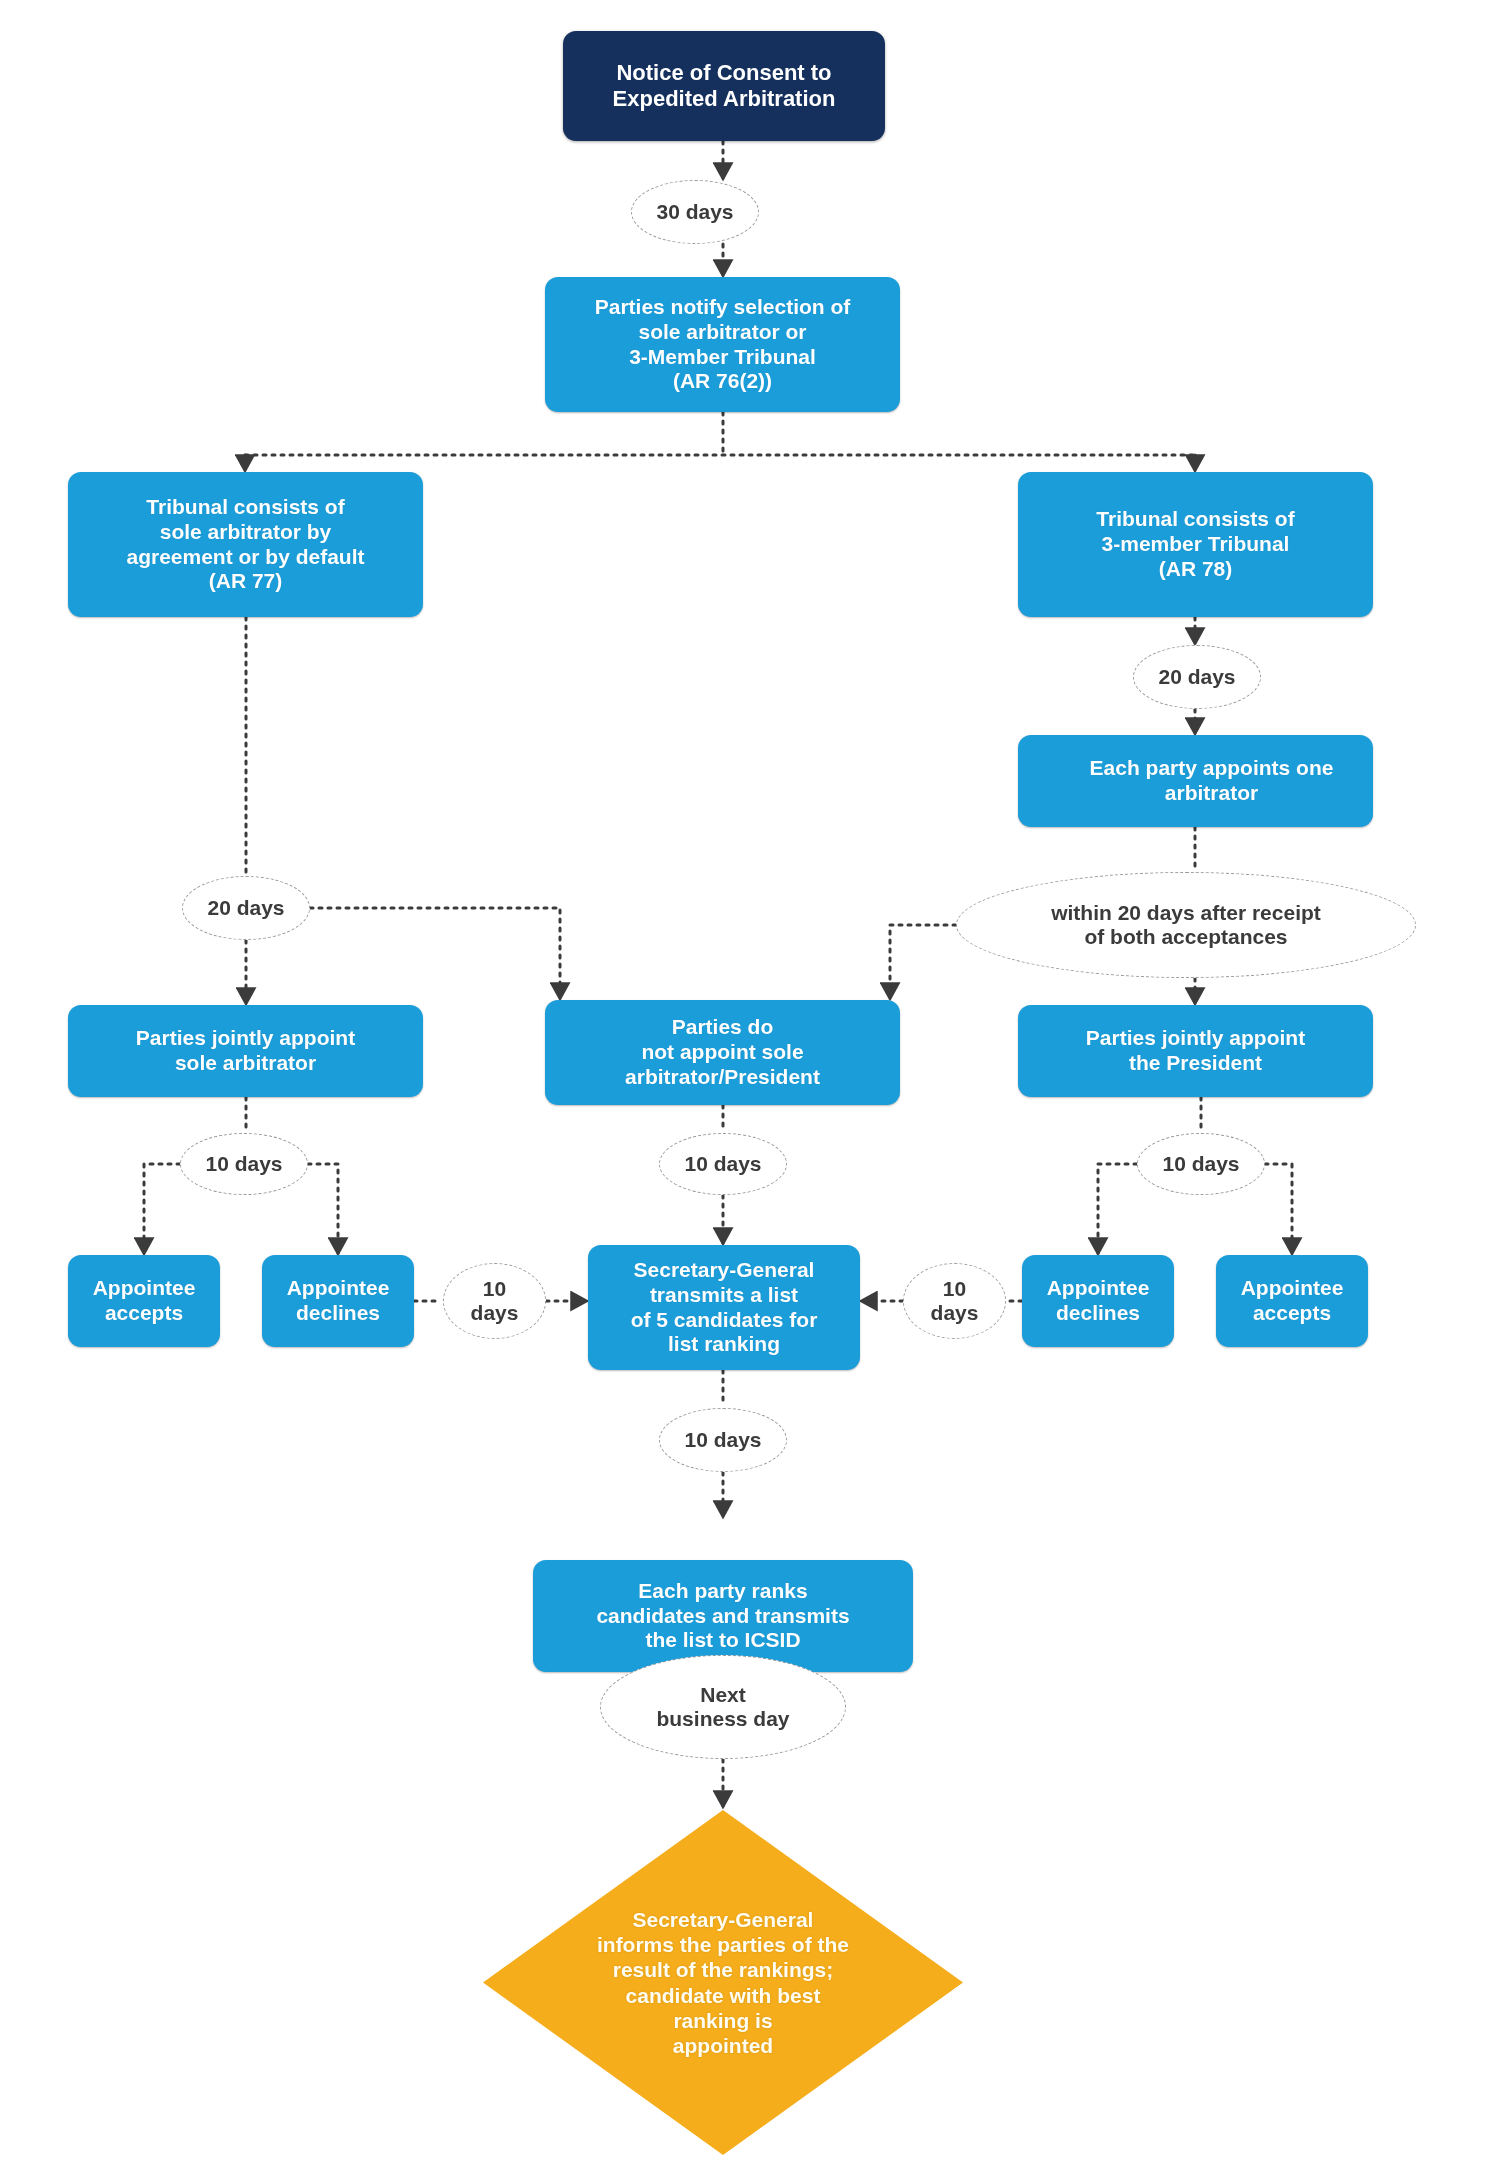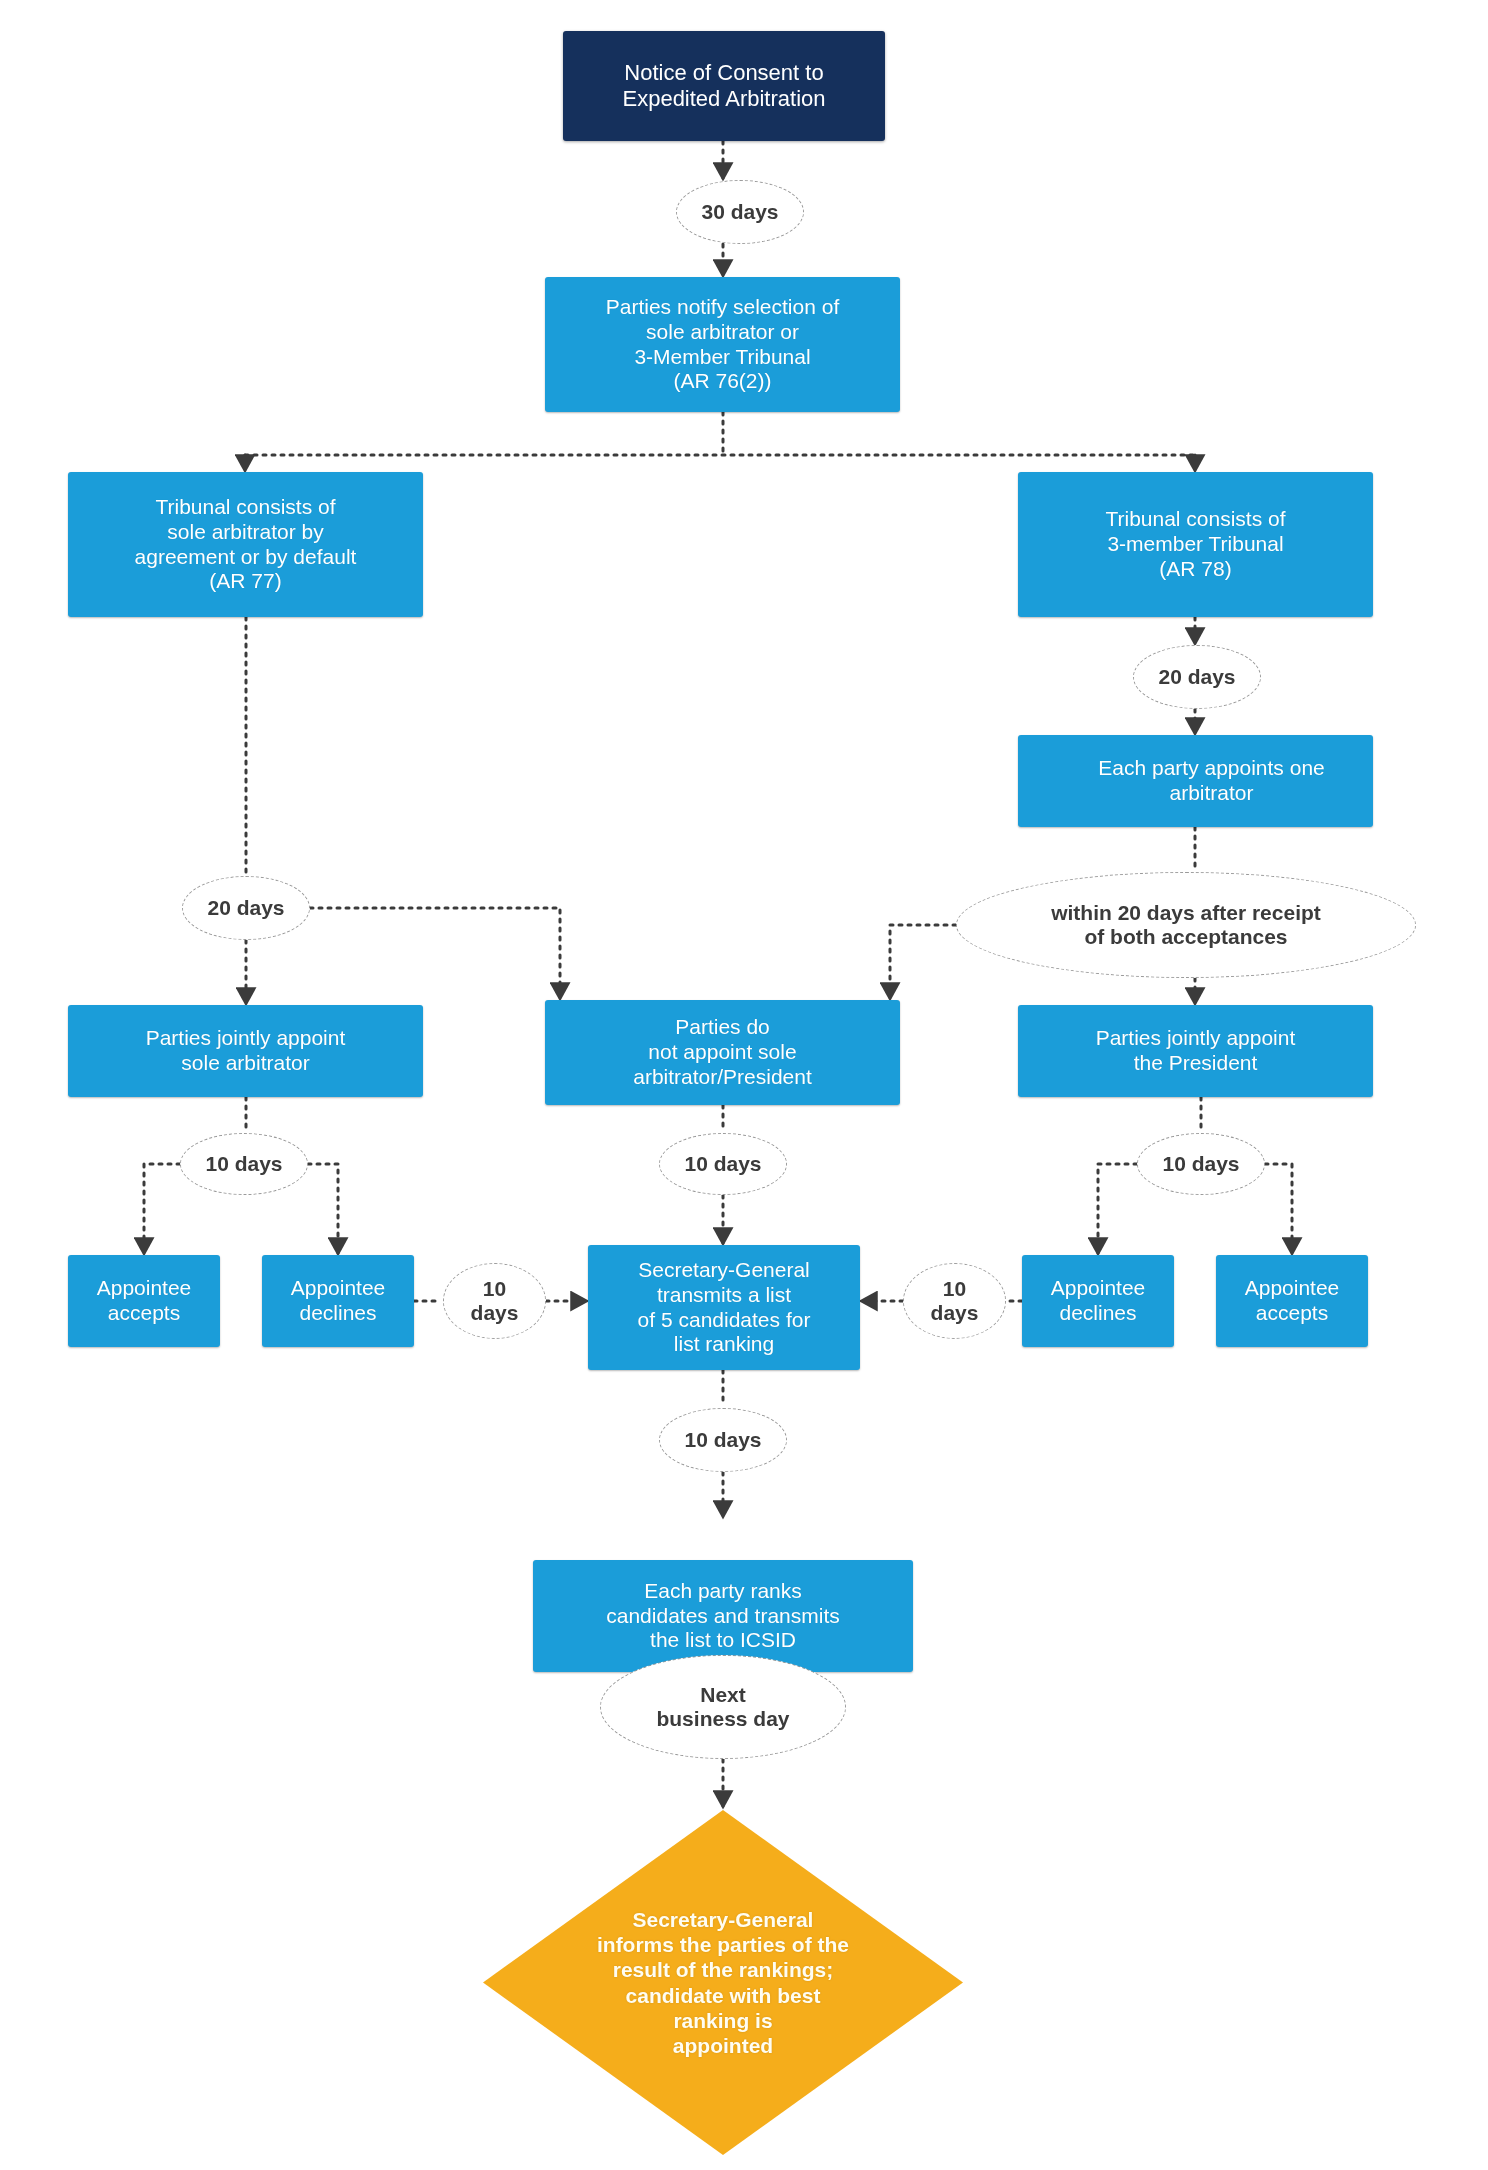--- a/index.html
+++ b/index.html
@@ -25,24 +25,24 @@
     height: 2170px;
     pointer-events: none;
   }
   .node {
     position: absolute;
     box-sizing: border-box;
     display: flex;
     align-items: center;
     justify-content: center;
     text-align: center;
-    font-weight: normal;
+    font-weight: bold;
     line-height: 1.18;
     white-space: pre-line;
-    border-radius: 3px;
+    border-radius: 13px;
   }
   .node.process {
     background: #1B9DD9;
     color: #FFFFFF;
     font-size: 21px;
     box-shadow: 0 1px 2px rgba(0,0,0,0.28);
     text-shadow: 0 0 1px rgba(0,0,0,0.12);
   }
   .node.start {
     background: #15305C;
@@ -216,21 +216,21 @@
   <div class="decision-wrap" style="left:483px;top:1810px;width:480px;height:345px;">
     <div class="decision-shape"></div>
     <div class="decision-text">Secretary-General
 informs the parties of the
 result of the rankings;
 candidate with best
 ranking is
 appointed</div>
   </div>
 
-  <div class="label-ellipse" style="left:676px;top:180px;width:128px;height:64px;">30 days</div>
+  <div class="label-ellipse" style="left:631px;top:180px;width:128px;height:64px;">30 days</div>
 
   <div class="label-ellipse" style="left:1133px;top:645px;width:128px;height:64px;">20 days</div>
 
   <div class="label-ellipse" style="left:956px;top:872px;width:460px;height:106px;">within 20 days after receipt
 of both acceptances</div>
 
   <div class="label-ellipse" style="left:182px;top:876px;width:128px;height:64px;">20 days</div>
 
   <div class="label-ellipse" style="left:180px;top:1133px;width:128px;height:62px;">10 days</div>
 

